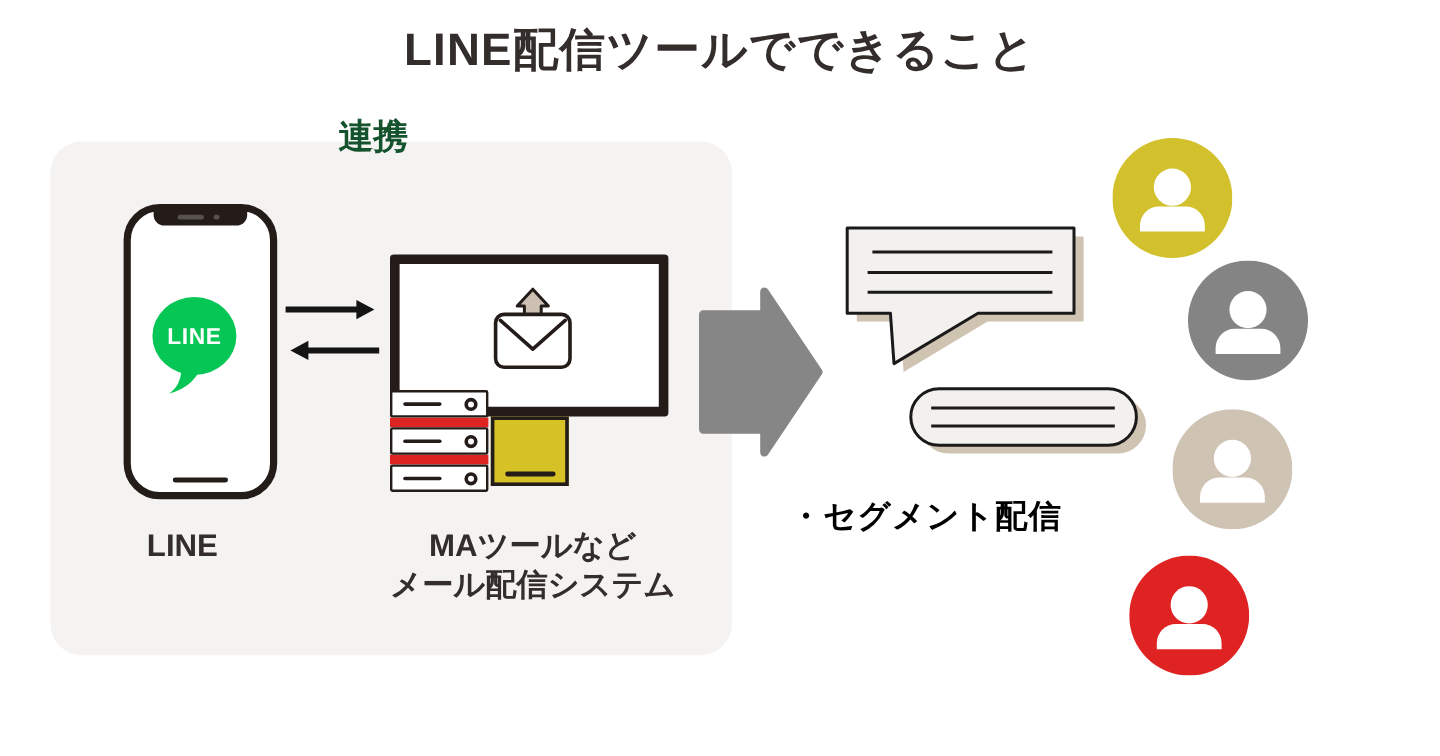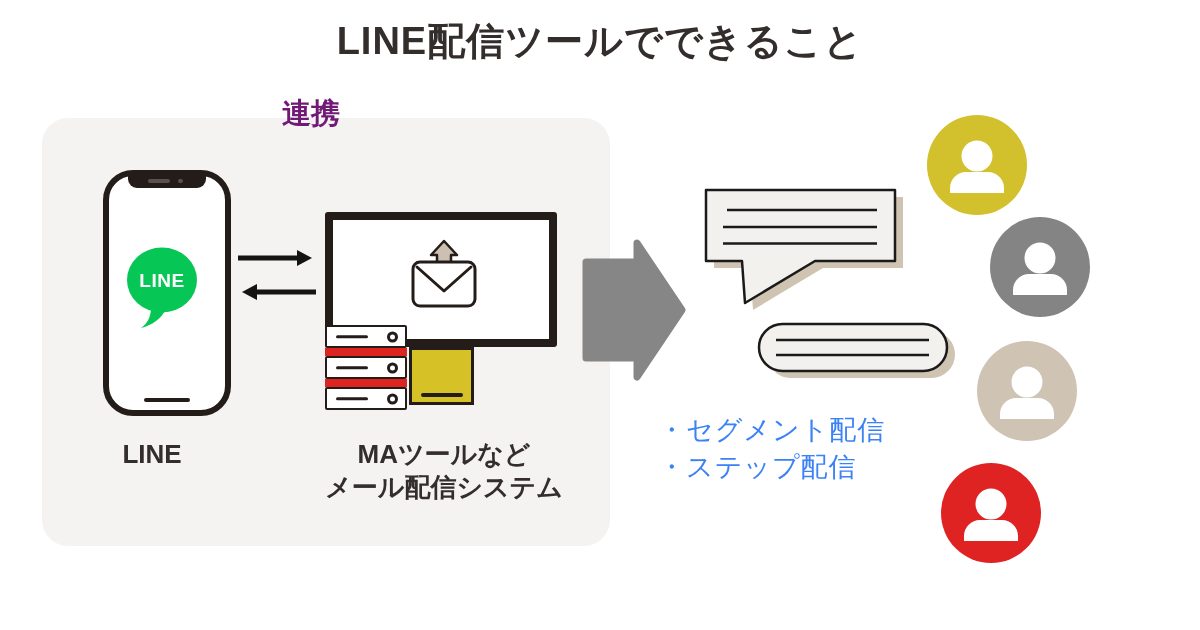--- a/index.html
+++ b/index.html
@@ -17,21 +17,21 @@
     text-align:center; font-size:38px; font-weight:800;
     letter-spacing:1px; color:#332d2b;
   }
 
   .panel {
     position:absolute; left:42px; top:118px; width:568px; height:428px;
     border-radius:26px;
   }
   .link-label {
     position:absolute; left:282px; top:94px;
-    font-size:29px; font-weight:700; color:#701a75;
+    font-size:29px; font-weight:700; color:#14532d;
   }
 
   
   .phone {
     position:absolute; left:103px; top:170px; width:128px; height:246px;
     background:#ffffff; border:6px solid #231c18; border-radius:30px;
   }
   .notch {
     position:absolute; top:-1px; left:50%; transform:translateX(-50%);
     width:78px; height:13px; background:#231c18; border-radius:0 0 9px 9px;
@@ -101,21 +101,21 @@
 
   
   .big-arrow { position:absolute; left:582px; top:238px; }
 
   
   .bubbles { position:absolute; left:690px; top:182px; }
 
   
   .bullets {
     position:absolute; left:658px; top:412px;
-    font-size:27px; font-weight:400; color:#3b82f6; line-height:37px;
+    font-size:27px; font-weight:700; color:#000000; line-height:37px;
     letter-spacing:1px;
   }
 
   
   .avatar { position:absolute; width:100px; height:100px; }
   .avatar-yellow { left:927px; top:115px; }
   .avatar-gray   { left:990px; top:217px; }
   .avatar-beige  { left:977px; top:341px; }
   .avatar-red    { left:941px; top:463px; }
 </style>
@@ -205,21 +205,20 @@
       <path d="M727,210 H877 M723,227 H877 M723,243.5 H877" stroke="#1a1a1a" stroke-width="2.5" fill="none"></path>
     </g>
     <g>
       <rect x="759" y="324" width="188" height="47" rx="23.5" stroke="#1a1a1a" stroke-width="2.5" fill="#f2f1ed"></rect>
       <path d="M776,340 H929 M776,355 H929" stroke="#1a1a1a" stroke-width="2.5" fill="none"></path>
     </g>
   </svg>
 
   <div class="bullets">
     <div class="bullet-item">・セグメント配信</div>
-    <div class="bullet-item">・ステップ配信</div>
   </div>
 
   <svg class="avatar avatar-yellow" viewBox="0 0 100 100">
     <circle cx="50" cy="50" r="50" fill="#d2c02c"></circle>
     <circle cx="50" cy="41" r="15.5" fill="#ffffff"></circle>
     <path d="M23,78 V73 A16,16 0 0 1 39,57 H61 A16,16 0 0 1 77,73 V78 Z" fill="#ffffff"></path>
   </svg>
   <svg class="avatar avatar-gray" viewBox="0 0 100 100">
     <circle cx="50" cy="50" r="50" fill="#848484"></circle>
     <circle cx="50" cy="41" r="15.5" fill="#ffffff"></circle>

